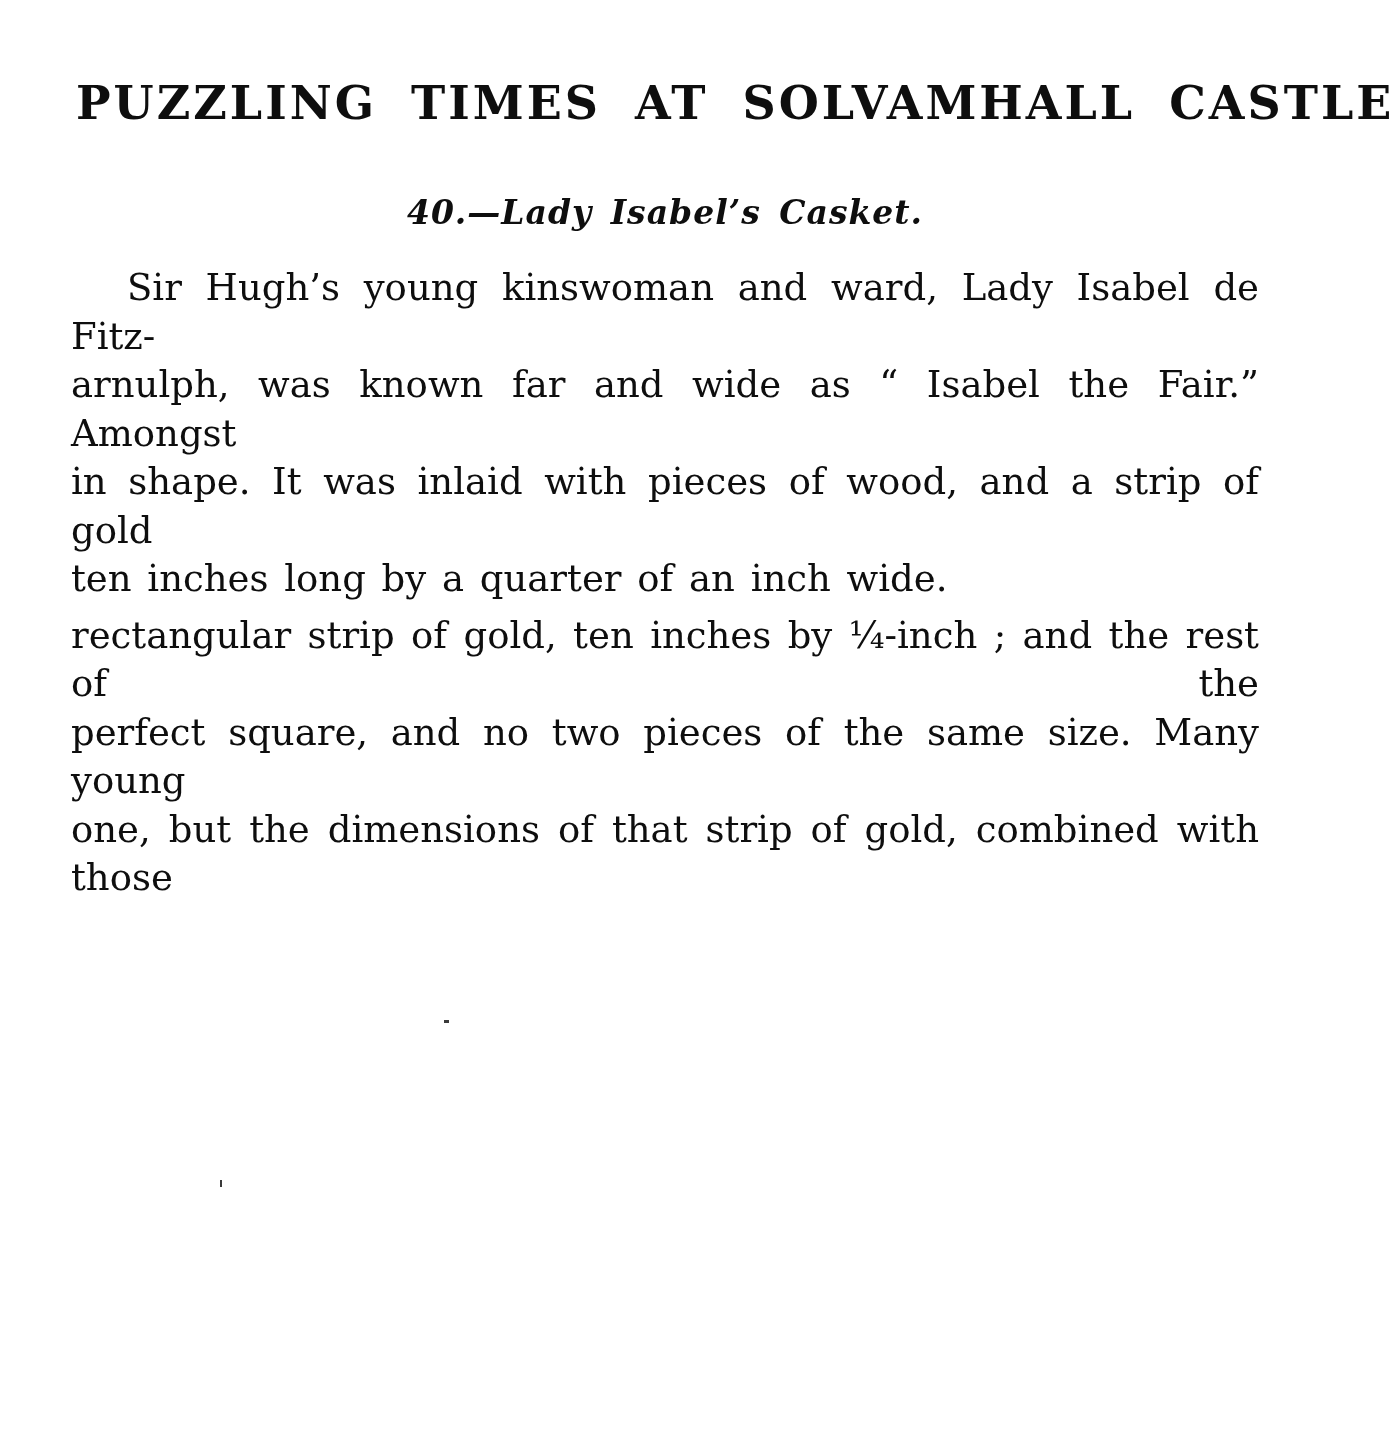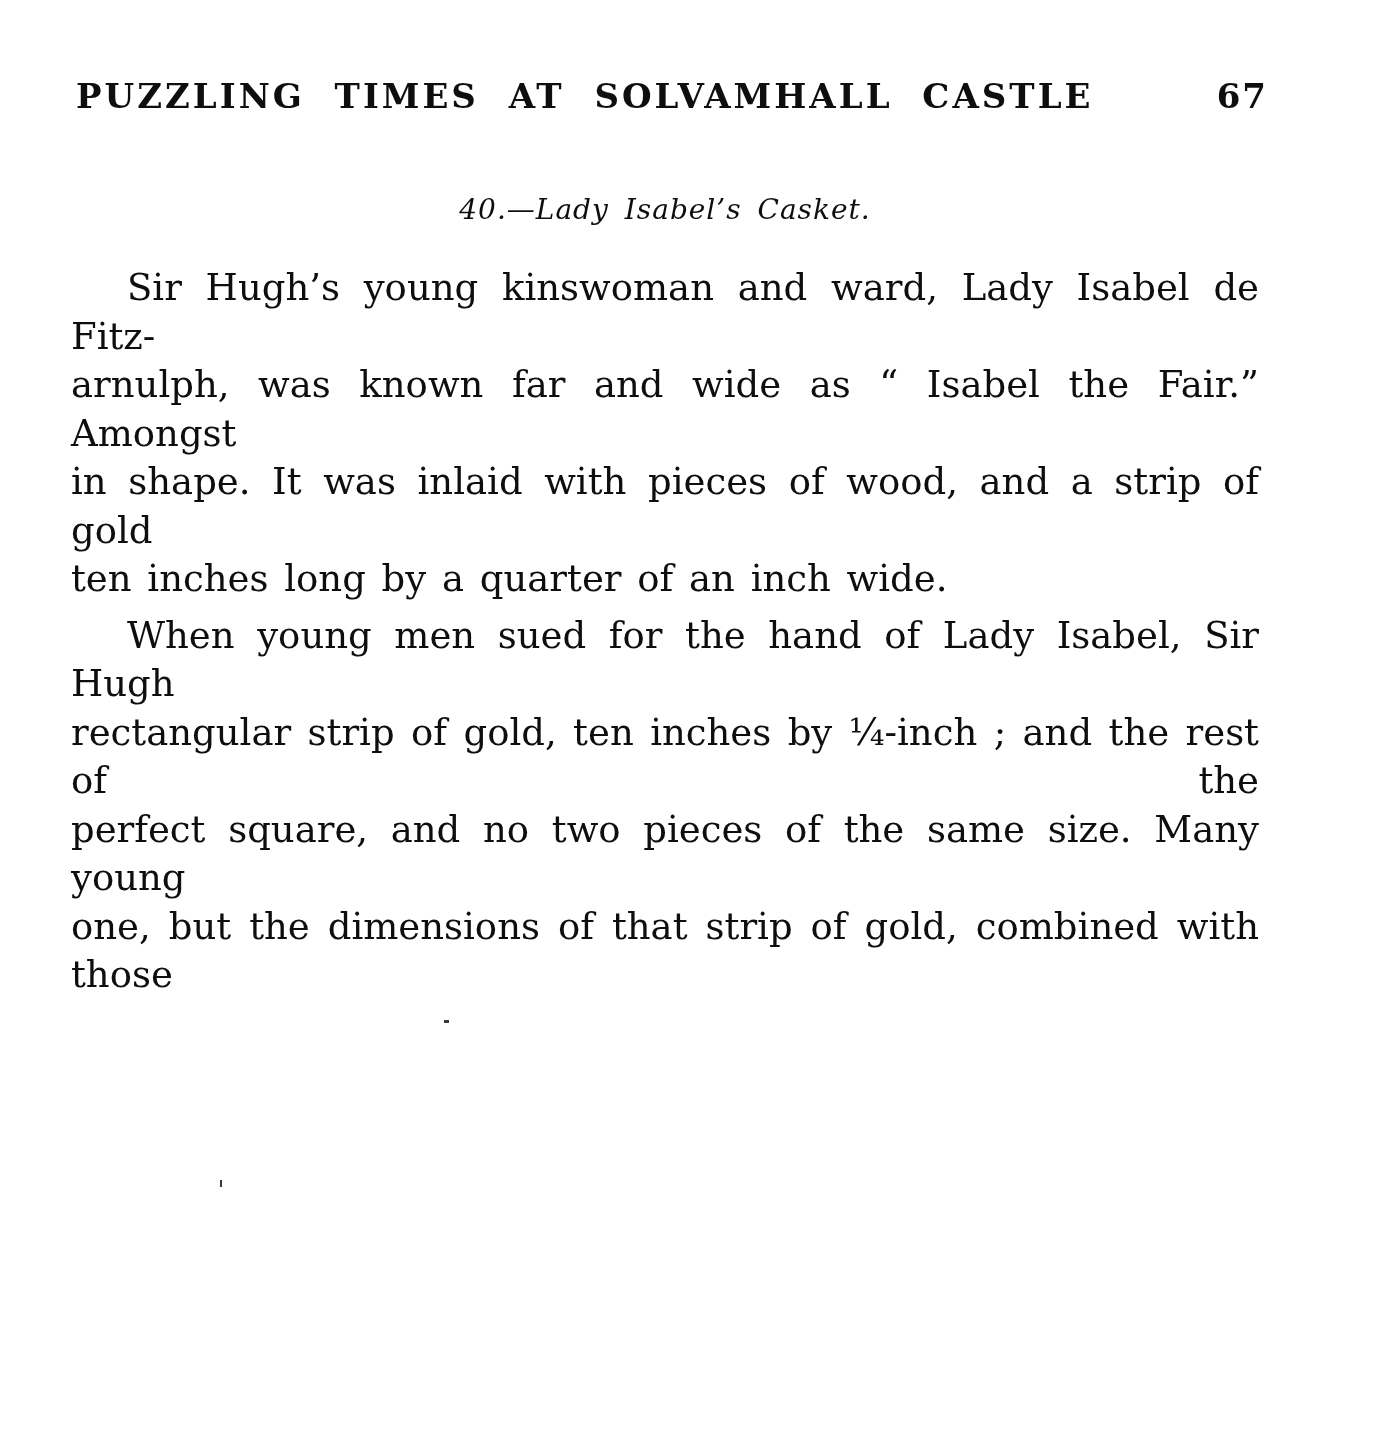--- a/index.html
+++ b/index.html
@@ -17,40 +17,40 @@
     overflow: hidden;
   }
   .running-header {
     position: absolute;
     left: 76px;
     top: 76px;
     width: 1192px;
     display: flex;
     justify-content: space-between;
     align-items: baseline;
-    font-size: 34px;
+    font-size: 46px;
     font-weight: 600;
     letter-spacing: 3px;
     word-spacing: 15px;
     white-space: nowrap;
   }
   .running-header .page-number {
     letter-spacing: 2px;
     word-spacing: 0;
   }
   .section-title {
     position: absolute;
     left: 63px;
     top: 193px;
     width: 1204px;
     margin: 0;
     text-align: center;
-    font-size: 28px;
+    font-size: 33px;
     font-style: italic;
-    font-weight: 400;
+    font-weight: 700;
     letter-spacing: 1px;
     word-spacing: 6px;
   }
   .body-text {
     position: absolute;
     left: 63px;
     top: 256px;
     width: 1204px;
     font-size: 37px;
     line-height: 48.5px;
@@ -100,21 +100,20 @@
   <div class="body-text">
 
     <div class="para">
       <div class="line indent">Sir Hugh’s young kinswoman and ward, Lady Isabel de Fitz-</div>
       <div class="line">arnulph, was known far and wide as “ Isabel the Fair.”  Amongst</div>
       <div class="line">in shape.  It was inlaid with pieces of wood, and a strip of gold</div>
       <div class="line last">ten inches long by a quarter of an inch wide.</div>
     </div>
 
     <div class="para">
-      <div class="line indent">When young men sued for the hand of Lady Isabel, Sir Hugh</div>
       <div class="line">rectangular strip of gold, ten inches by ¼-inch ;  and the rest of the</div>
       <div class="line">perfect square, and no two pieces of the same size.  Many young</div>
       <div class="line">one, but the dimensions of that strip of gold, combined with those</div>
 
     </div>
 
   </div>
 
   <div class="speck speck-1"></div>
   <div class="speck speck-2"></div>

